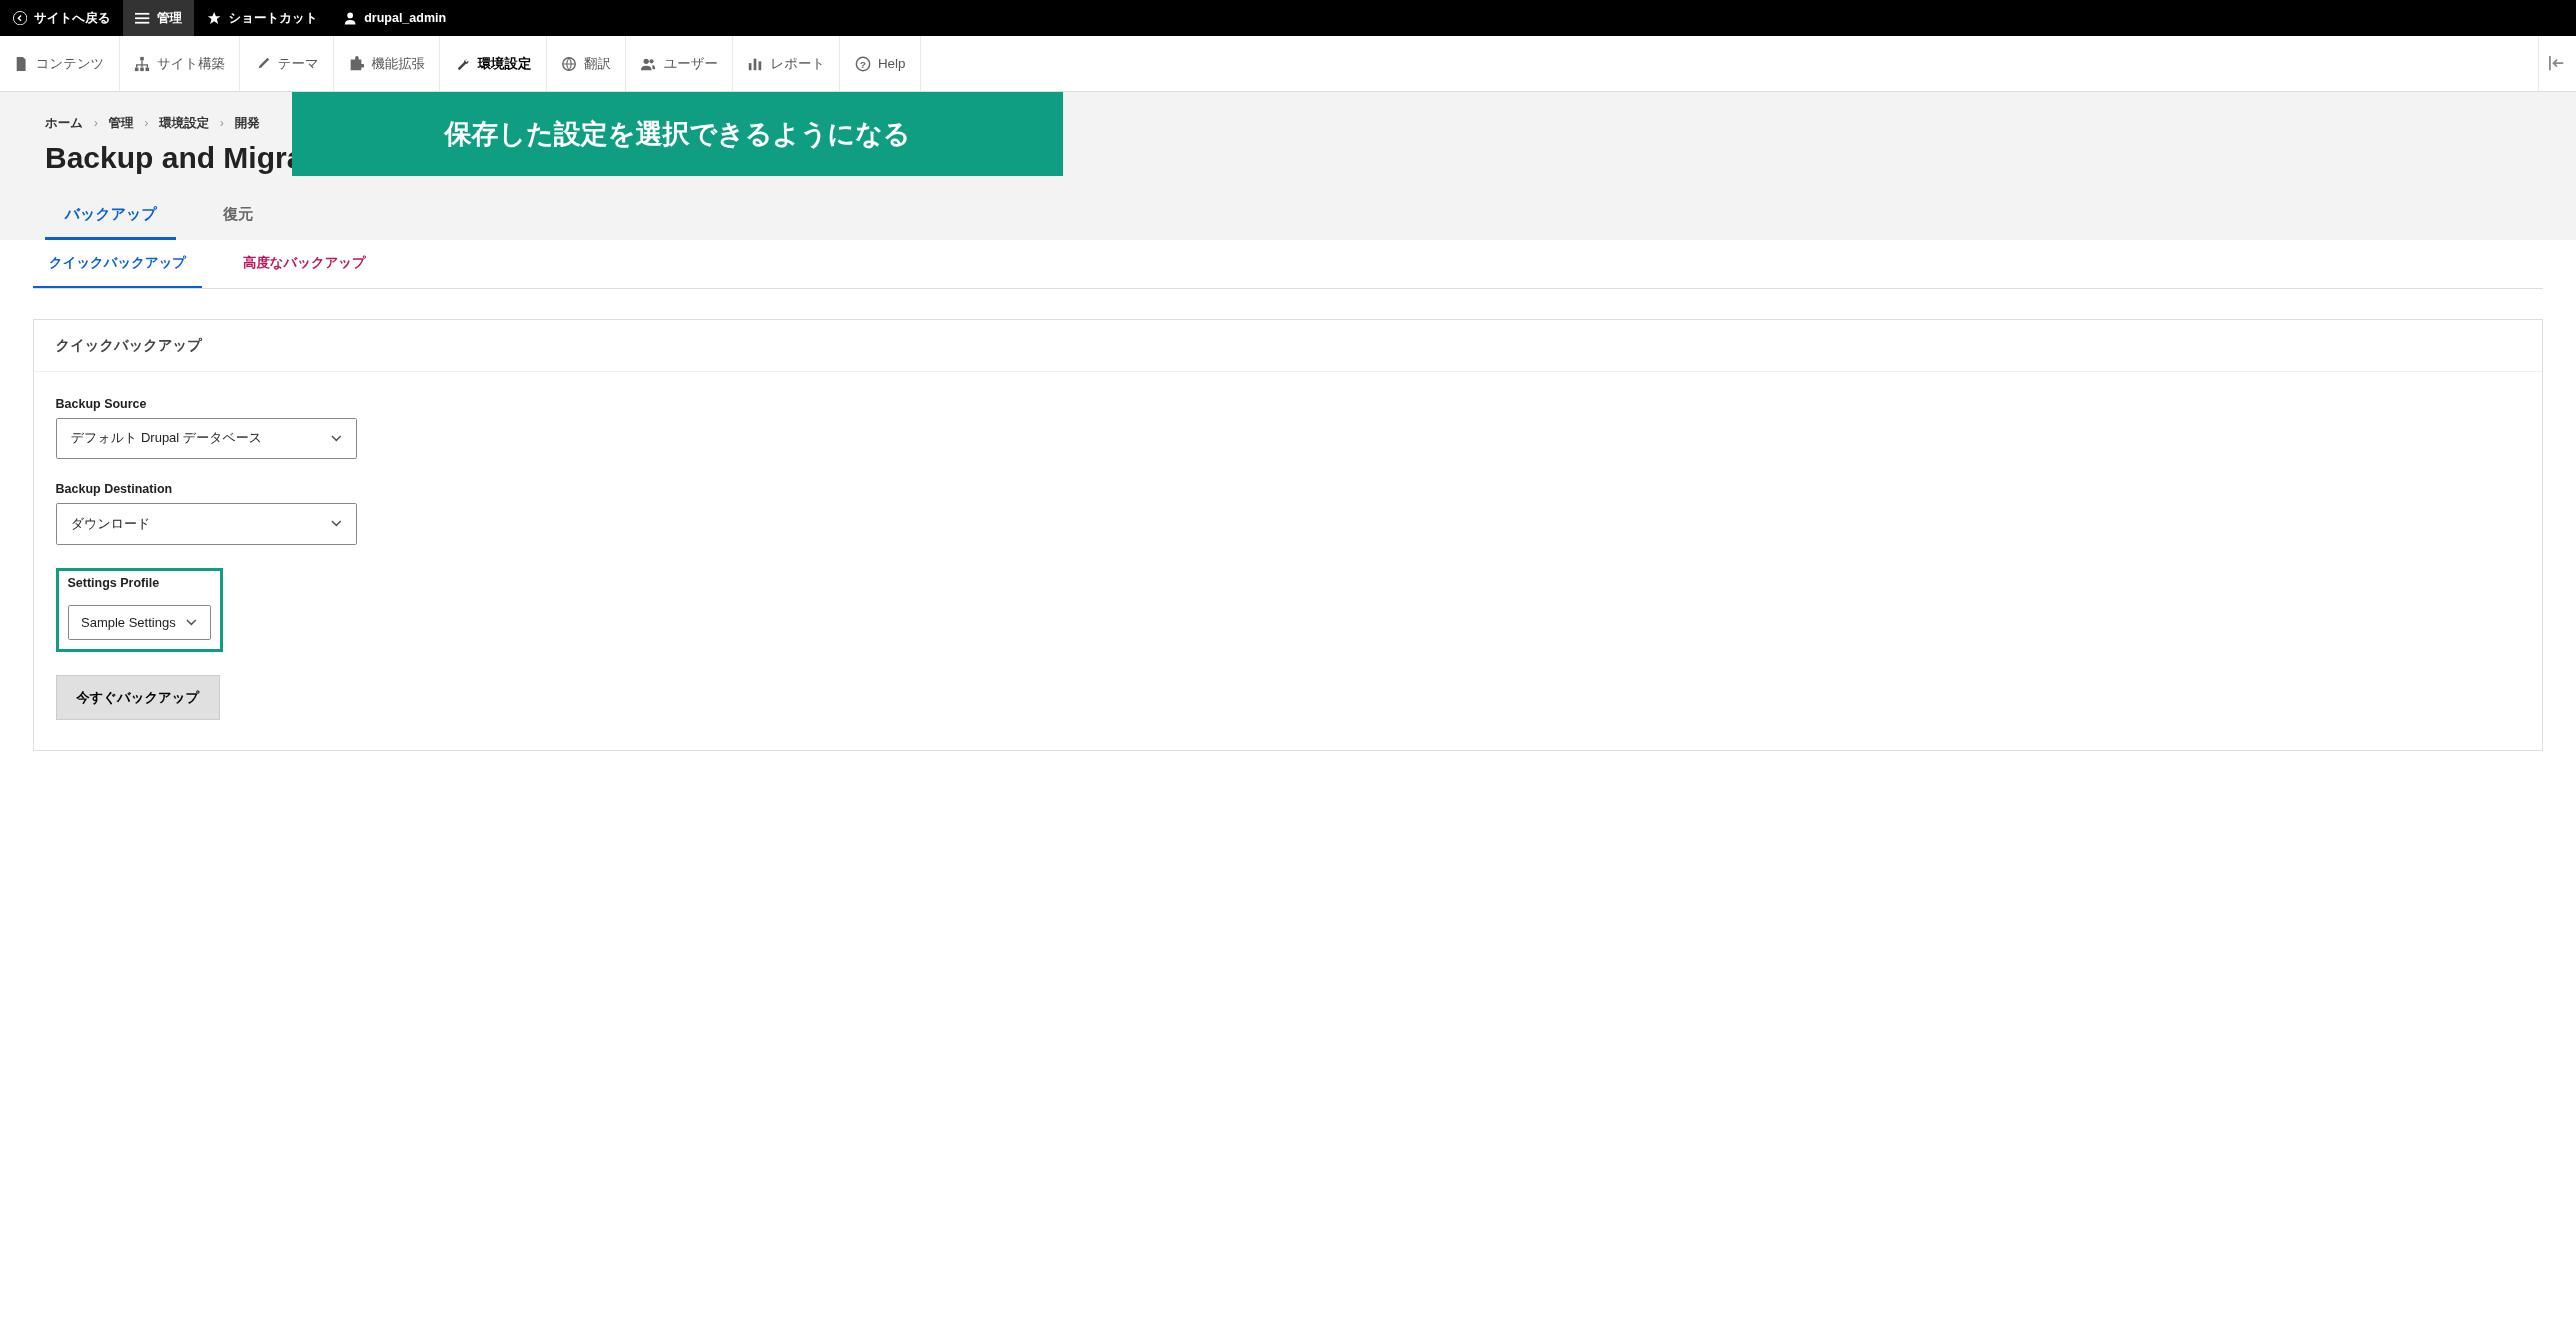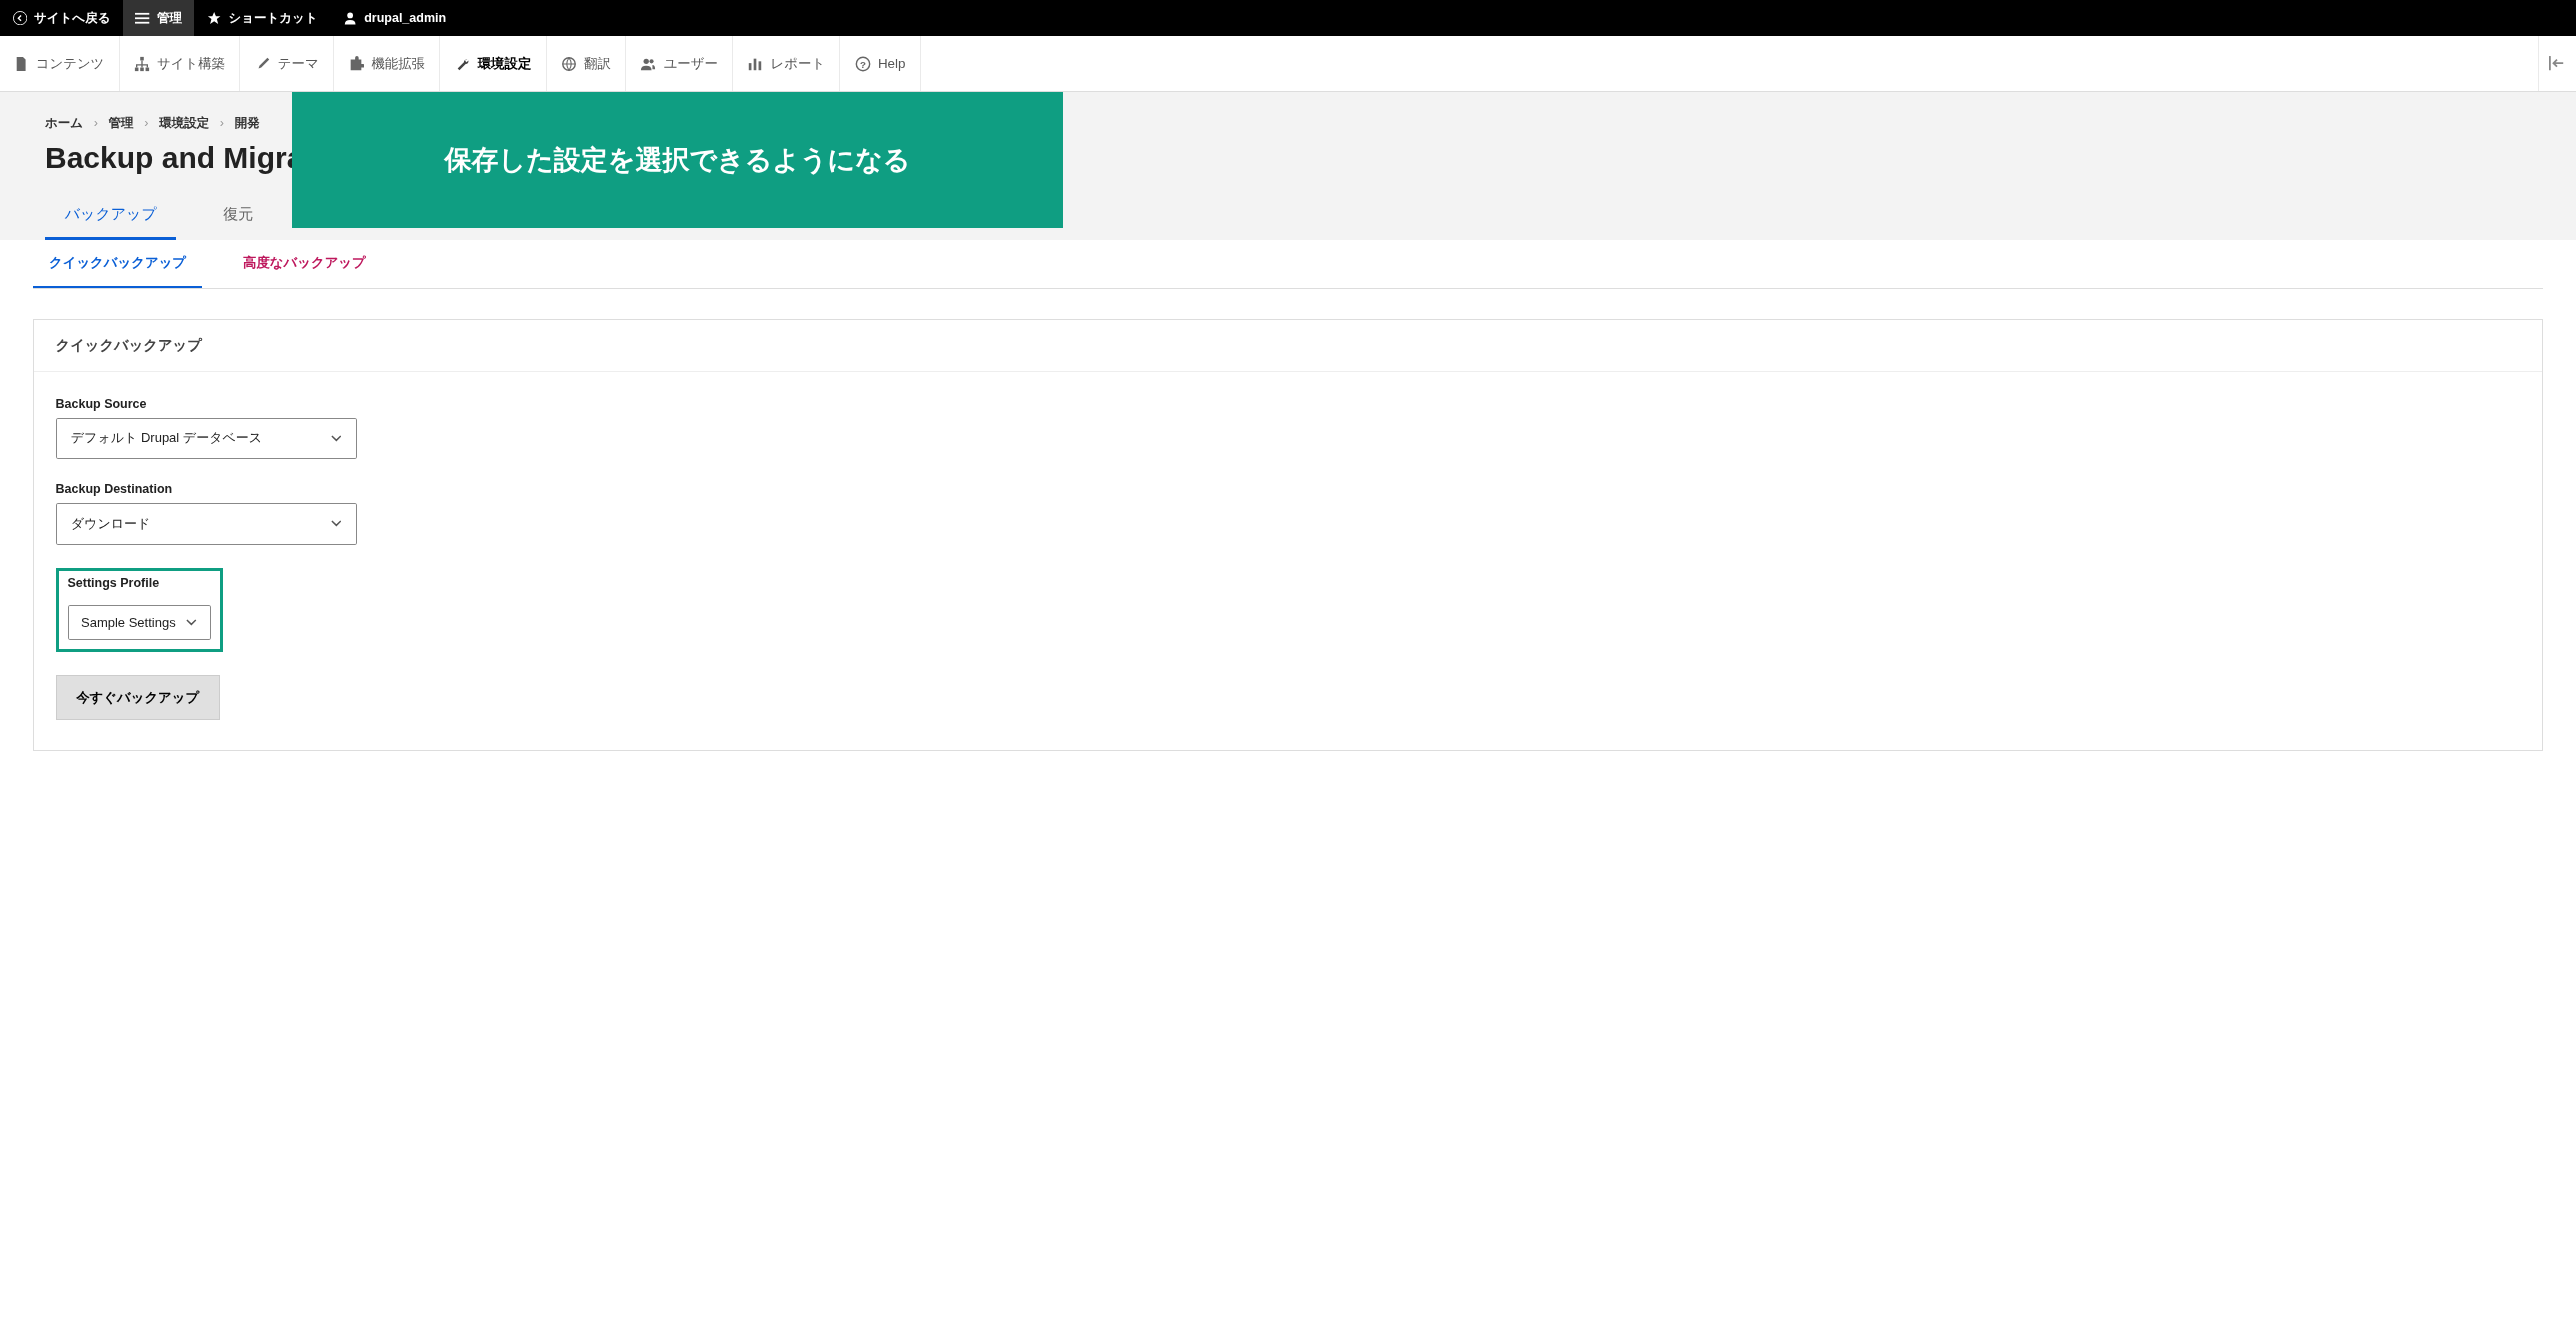--- a/index.html
+++ b/index.html
@@ -22,25 +22,25 @@
     .toolbar-collapse { display: flex; align-items: center; padding: 0 10.7px; color: #888; border-left: 0.9px solid #eaeaea; cursor: pointer; }
 
     
     .header-area { background: #f3f3f3; padding: 23px 45px 0 45px; position: relative; }
     .breadcrumb { font-size: 12.5px; color: #333; margin-bottom: 9px; }
     .breadcrumb-item { font-weight: 600; }
     .breadcrumb-sep { margin: 0 7.2px; color: #999; }
     .page-title { font-size: 30px; font-weight: 700; color: #222; margin-bottom: 19.7px; }
 
     
-    .overlay-banner { position: absolute; top: 0; left: 292px; width: 771px; height: 136px; background: #0f9e82; color: #fff; display: flex; align-items: center; justify-content: center; font-size: 27px; font-weight: 700; }
+    .overlay-banner { position: absolute; top: 0; left: 292px; width: 771px; height: 84px; background: #0f9e82; color: #fff; display: flex; align-items: center; justify-content: center; font-size: 27px; font-weight: 700; }
 
     
     .primary-tabs { display: flex; gap: 27px; }
-    .primary-tab { display: inline-block; padding: 10.7px 19.7px 12.5px; font-size: 15px; font-weight: 400; color: #666; cursor: pointer; }
+    .primary-tab { display: inline-block; padding: 10.7px 19.7px 12.5px; font-size: 15px; font-weight: 700; color: #666; cursor: pointer; }
     .primary-tab.active { color: #0a5fd6; border-bottom: 3.6px solid #0a5fd6; }
 
     
     .content { padding: 0 33px 36px; background: #fff; }
 
     
     .secondary-tabs { display: flex; gap: 25px; border-bottom: 0.9px solid #ddd; }
     .secondary-tab { display: inline-block; padding: 14.3px 16px; font-size: 13.4px; font-weight: 700; color: #be185d; cursor: pointer; }
     .secondary-tab.active { color: #0a5fd6; border-bottom: 2.7px solid #0a5fd6; margin-bottom: -0.9px; }
 

